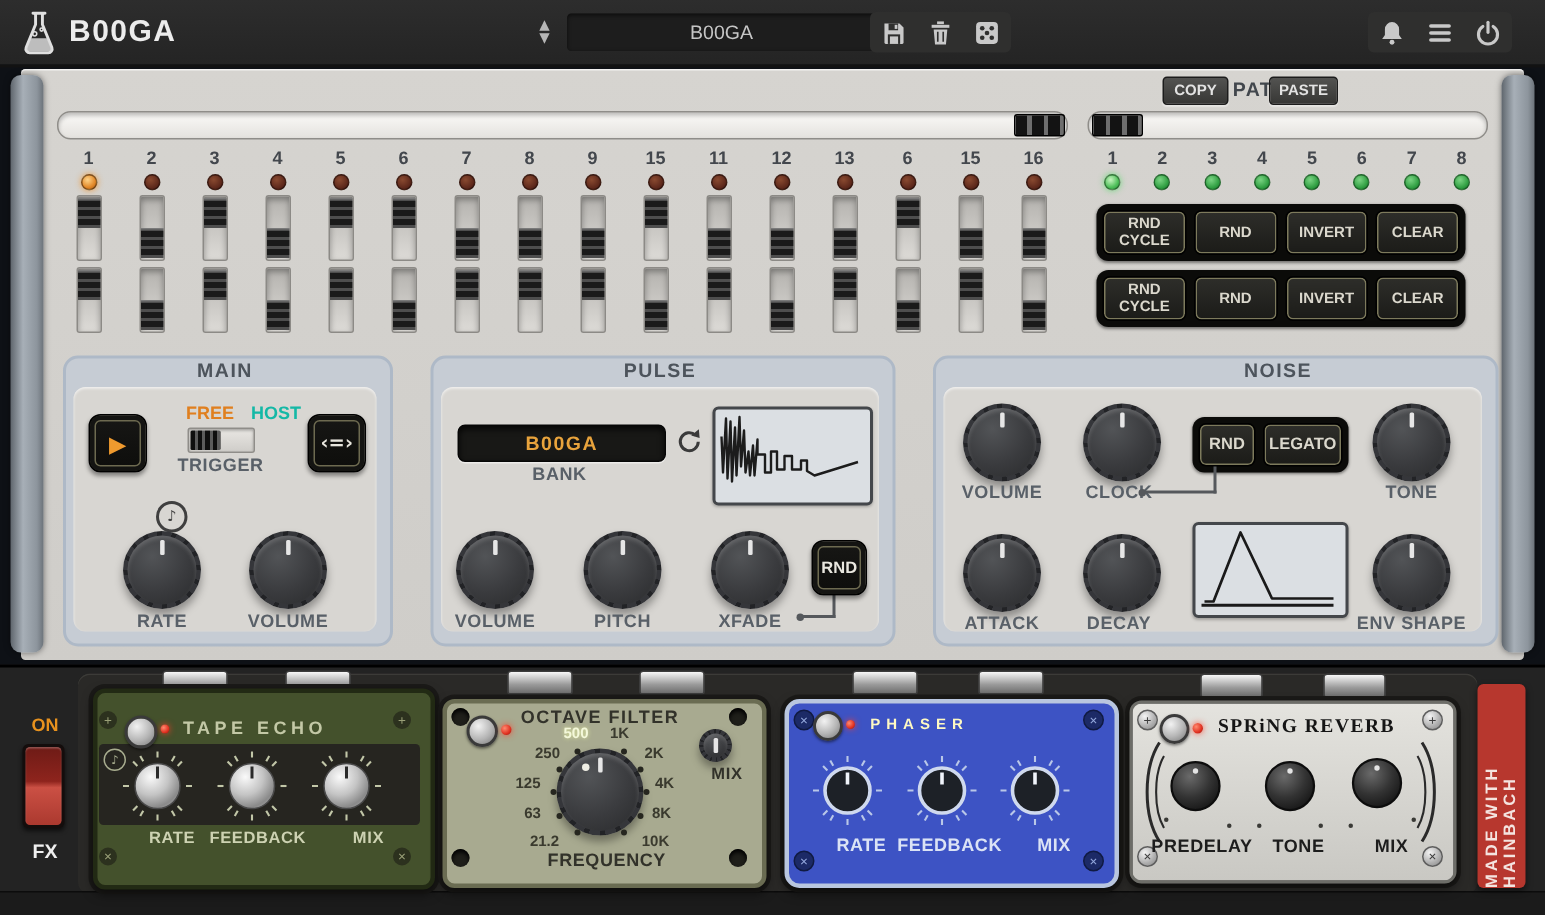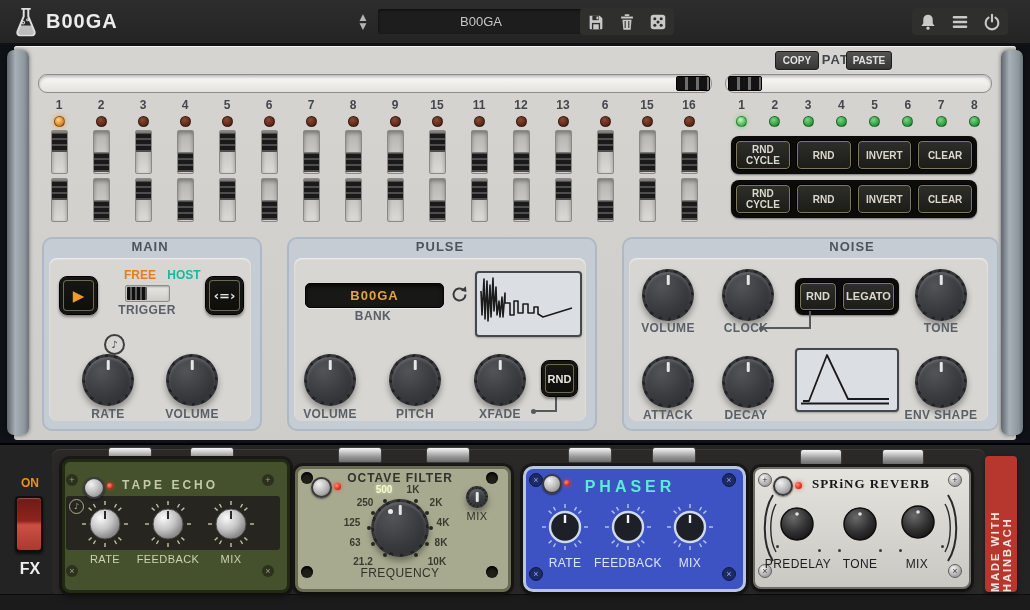--- a/index.html
+++ b/index.html
@@ -61,21 +61,21 @@
 
   
   .fx-bg{position:absolute;left:0;top:443px;width:1030px;height:167px;background:#232323;border-top:2px solid #000;}
   .fx-rack{position:absolute;left:52px;top:449px;width:933px;height:147px;background:#2a2927;border-radius:8px;box-shadow:inset 0 1px 0 #3c3b38;}
   .fx-bottom{position:absolute;left:0;top:594px;width:1030px;height:16px;background:#1b1b1b;border-top:1px solid #0c0c0c;}
   .foot{position:absolute;height:14px;border-radius:3px 3px 2px 2px;background:linear-gradient(#f7f7f7,#9a9a9a 60%,#6f6f6f);border:1px solid #3c3c3c;}
   .fx-unit{position:absolute;border-radius:8px;box-shadow:0 3px 7px rgba(0,0,0,.55),0 0 0 3px #1b1a18;}
   .metal-btn{position:absolute;border-radius:50%;background:radial-gradient(circle at 35% 30%,#f2f2f2,#b5b5b5 55%,#777);border:2px solid #3a3a3a;box-shadow:0 1px 2px rgba(0,0,0,.5);cursor:pointer;}
   .led-red{position:absolute;border-radius:50%;background:radial-gradient(circle at 35% 35%,#ff8a70,#e03020 60%,#8a150c);box-shadow:0 0 4px rgba(255,60,40,.85);}
   .fx-title{position:absolute;font-weight:700;text-align:center;}
-  .fx-label{position:absolute;font-weight:400;font-size:11px;text-align:center;letter-spacing:.4px;}
+  .fx-label{position:absolute;font-weight:700;font-size:11px;text-align:right;letter-spacing:.4px;}
   .screw{position:absolute;width:12px;height:12px;border-radius:50%;display:flex;align-items:center;justify-content:center;font-size:9px;line-height:1;}
   .screw-plus::before{content:"+";} .screw-x::before{content:"\00d7";}
   .screw.green-s{background:#2c311e;color:#9aa078;}
   .screw.hole{background:#1f1f1a;box-shadow:inset 0 2px 3px #000;}
   .screw.blue-s{background:#1c2a66;color:#93a7dc;border:1px solid #101a42;}
   .screw.metal-s{background:radial-gradient(circle at 35% 30%,#f5f5f5,#aeaeae 60%,#868686);color:#3c3c3c;border:1px solid #5e5e5e;}
   .freq-label{position:absolute;width:34px;font-size:10px;font-weight:700;color:#3a3a2e;text-align:center;}
   .freq-label.sel{color:#f4f8da;text-shadow:0 0 3px rgba(230,240,160,.9);}
   .freq-dot{position:absolute;width:4px;height:4px;border-radius:50%;background:#26261f;}
   .spring-dot{position:absolute;width:3px;height:3px;border-radius:50%;background:#3a3a36;}
@@ -576,21 +576,21 @@
   <div class="klabel" style="left:714px;top:408px;width:64px">DECAY</div>
   <div class="klabel" style="left:901px;top:408px;width:80px">ENV SHAPE</div>
 
   <div class="fx-bg"></div>
   <div class="fx-rack"></div>
   <div class="fx-bottom"></div>
 
   <div class="abs ctr" style="left:8px;top:476px;width:44px;font-size:12px;font-weight:700;color:#e8921e">ON</div>
   <div class="rocker-frame" style="left:15px;top:496px;width:28px;height:56px"></div>
   <div class="rocker" style="left:17px;top:498px;width:24px;height:52px"></div>
-  <div class="abs ctr" style="left:8px;top:560px;width:44px;font-size:16px;font-weight:700;color:#efefef">FX</div>
+  <div class="abs ctr" style="left:8px;top:560px;width:44px;font-size:13px;font-weight:700;color:#efefef">FX</div>
 
   <div class="foot" style="left:108px;top:447px;width:42px"></div>
   <div class="foot" style="left:190px;top:447px;width:42px"></div>
   <div class="foot" style="left:338px;top:447px;width:42px"></div>
   <div class="foot" style="left:426px;top:447px;width:42px"></div>
   <div class="foot" style="left:568px;top:447px;width:42px"></div>
   <div class="foot" style="left:652px;top:447px;width:42px"></div>
   <div class="foot" style="left:800px;top:449px;width:40px"></div>
   <div class="foot" style="left:882px;top:449px;width:40px"></div>
 
@@ -637,21 +637,21 @@
   <div class="knob" style="left:466px;top:486px;width:22px;height:22px"></div>
   <div class="fx-label" style="left:459px;top:510px;width:36px;color:#32322a">MIX</div>
 
   <div class="fx-unit" style="left:523px;top:466px;width:217px;height:120px;background:#3d53c4;border:3px solid #b9c6df;border-radius:10px"></div>
   <div class="screw blue-s screw-x" style="left:529px;top:473px"></div>
   <div class="screw blue-s screw-x" style="left:722px;top:473px"></div>
   <div class="screw blue-s screw-x" style="left:529px;top:567px"></div>
   <div class="screw blue-s screw-x" style="left:722px;top:567px"></div>
   <div class="metal-btn" style="left:542px;top:474px;width:16px;height:16px"></div>
   <div class="led-red" style="left:564px;top:480px;width:6px;height:6px"></div>
-  <div class="fx-title" style="left:583px;top:478px;width:94px;font-size:16px;letter-spacing:4px;color:#5eead4">PHASER</div>
+  <div class="fx-title" style="left:566px;top:478px;width:94px;font-size:10px;letter-spacing:4px;color:#fef9c3">PHASER</div>
   <svg class="abs" style="left:537px;top:499px" width="56" height="56" viewBox="-28 -28 56 56">
     <use href="#ticks12" color="#b9c7e8"></use>
       <use href="#knob-dark-ring"></use>
   </svg>
   <svg class="abs" style="left:600px;top:499px" width="56" height="56" viewBox="-28 -28 56 56">
     <use href="#ticks12" color="#b9c7e8"></use>
       <use href="#knob-dark-ring"></use>
   </svg>
   <svg class="abs" style="left:662px;top:499px" width="56" height="56" viewBox="-28 -28 56 56">
     <use href="#ticks12" color="#b9c7e8"></use>

